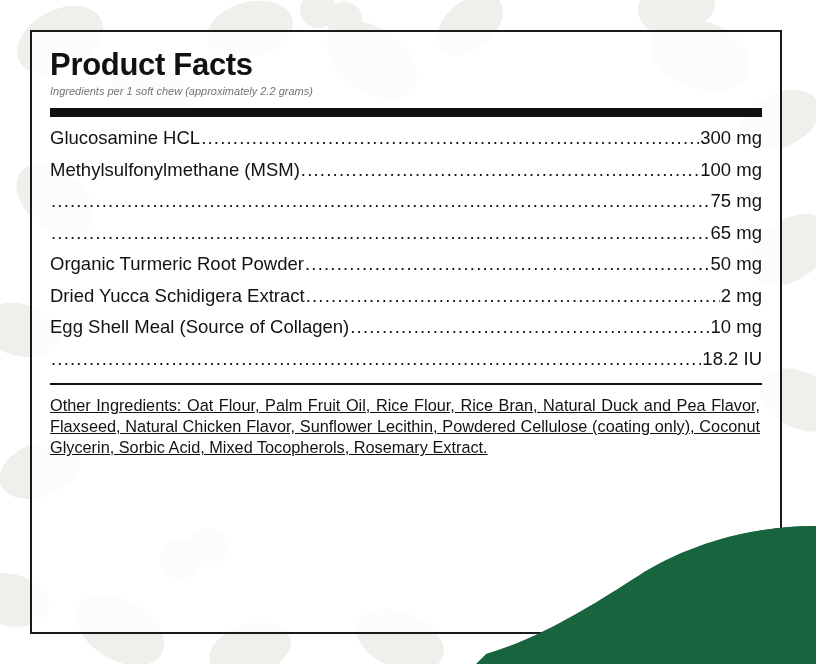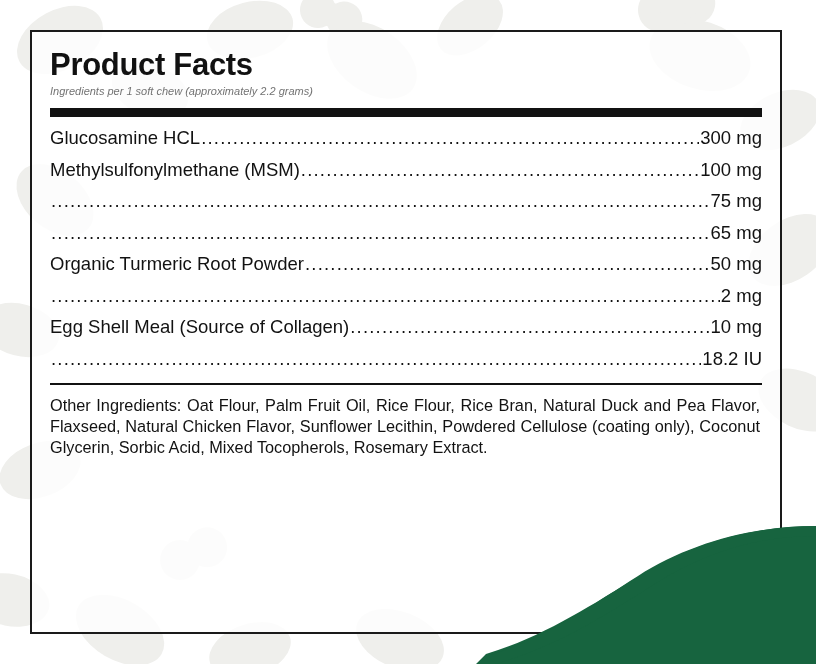--- a/index.html
+++ b/index.html
@@ -108,20 +108,21 @@
     text-align: right;
   }
 
   #other-ingredients {
     font-size: 16.3px;
     line-height: 1.30;
     color: #121212;
     text-align: justify;
     margin: 2px 0 0 0;
     padding-right: 2px;
+    text-decoration: underline;
   }
 </style>
 </head>
 <body>
 
 <svg id="watermark" viewBox="0 0 816 664" xmlns="http://www.w3.org/2000/svg">
   <rect x="0" y="0" width="816" height="664" fill="#ffffff"></rect>
   <g fill="#efefec">
 
     <ellipse cx="60" cy="40" rx="46" ry="30" transform="rotate(-28 60 40)"></ellipse>
@@ -184,20 +185,21 @@
     <li class="ingredient-row">
       <span class="ing-leader">................................................................................................................</span>
       <span class="ing-amount">65 mg</span>
     </li>
     <li class="ingredient-row">
       <span class="ing-name">Organic Turmeric Root Powder</span>
       <span class="ing-leader">................................................................................................................</span>
       <span class="ing-amount">50 mg</span>
     </li>
     <li class="ingredient-row">
+      <span class="ing-name">Dried Yucca Schidigera Extract</span>
       <span class="ing-leader">................................................................................................................</span>
       <span class="ing-amount">2 mg</span>
     </li>
     <li class="ingredient-row">
       <span class="ing-name">Egg Shell Meal (Source of Collagen)</span>
       <span class="ing-leader">................................................................................................................</span>
       <span class="ing-amount">10 mg</span>
     </li>
     <li class="ingredient-row">
       <span class="ing-leader">................................................................................................................</span>

